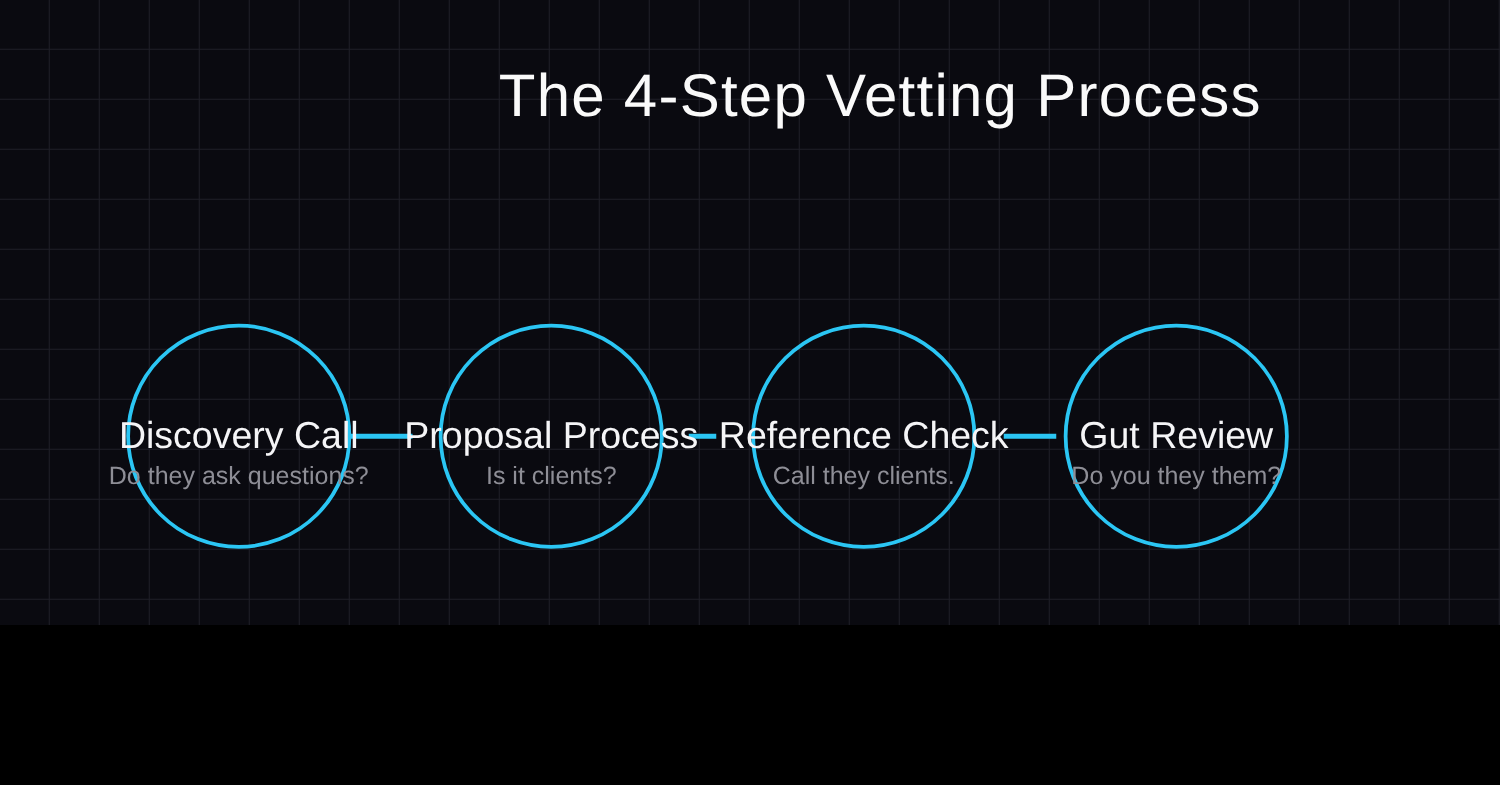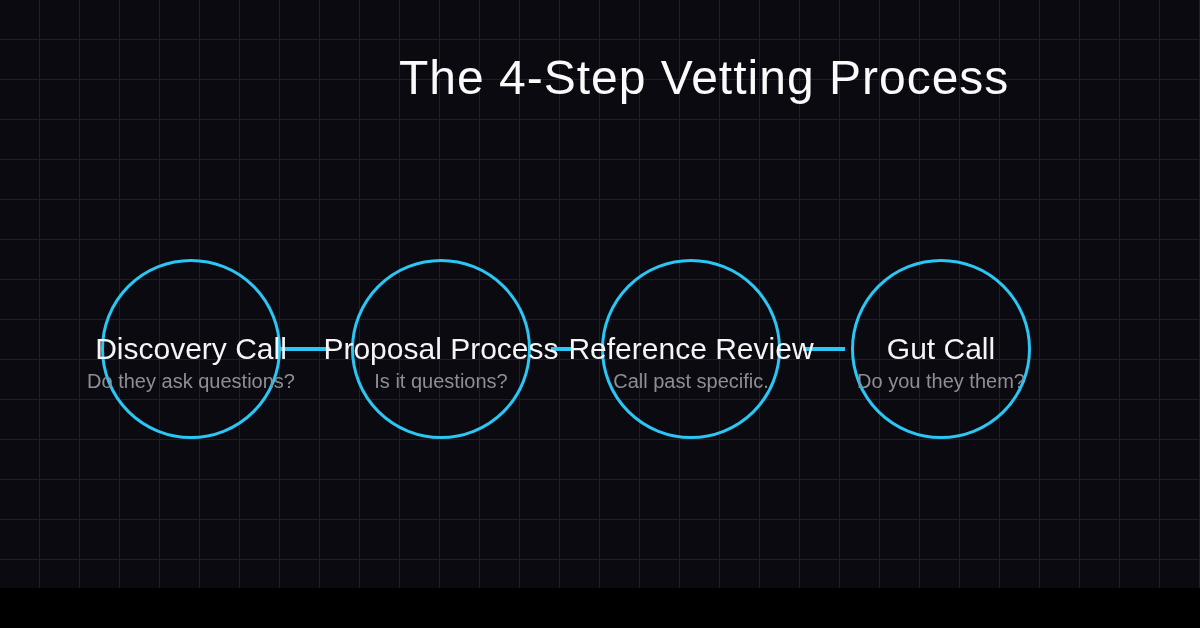--- a/index.html
+++ b/index.html
@@ -3,21 +3,21 @@
 <meta charset="utf-8">
 <style>
   html, body {
     margin: 0;
     padding: 0;
     background: #000;
   }
   .canvas {
     position: relative;
     width: 1200px;
-    height: 588px;
+    height: 500px;
     overflow: hidden;
     font-family: "Liberation Sans", "DejaVu Sans", sans-serif;
     background-color: var(--bg, #0a0a10);
     background-image:
       linear-gradient(var(--grid, #1f1f28) 1px, transparent 1px),
       linear-gradient(90deg, var(--grid, #1f1f28) 1px, transparent 1px);
     background-size: 40px 40px;
     background-position: -1px -1px;
   }
   .title {
@@ -91,32 +91,32 @@
 
   <div class="step s1">
     <div class="circle s1"></div>
     <div class="step-label s1">Discovery Call</div>
     <div class="step-note s1">Do they ask questions?</div>
   </div>
 
   <div class="step s2">
     <div class="circle s2"></div>
     <div class="step-label s2">Proposal Process</div>
-    <div class="step-note s2">Is it questions?</div>
+    <div class="step-note s2">Is it clients?</div>
   </div>
 
   <div class="step s3">
     <div class="circle s3"></div>
-    <div class="step-label s3">Reference Review</div>
-    <div class="step-note s3">Call past specific.</div>
+    <div class="step-label s3">Reference Check</div>
+    <div class="step-note s3">Call they clients.</div>
   </div>
 
   <div class="step s4">
     <div class="circle s4"></div>
-    <div class="step-label s4">Gut Call</div>
+    <div class="step-label s4">Gut Review</div>
     <div class="step-note s4">Do you they them?</div>
   </div>
 
   <div class="connector c1"></div>
   <div class="connector c2"></div>
   <div class="connector c3"></div>
 
 </div>
 
 </body></html>

